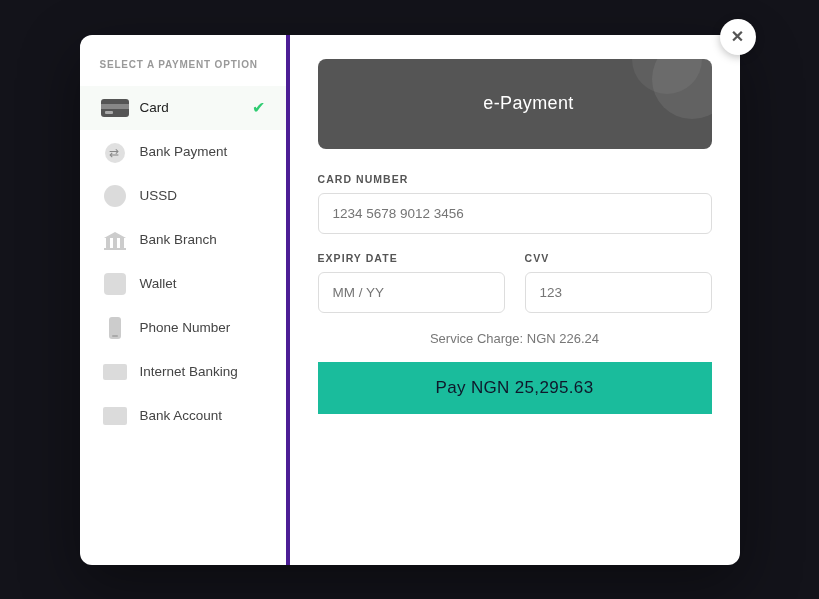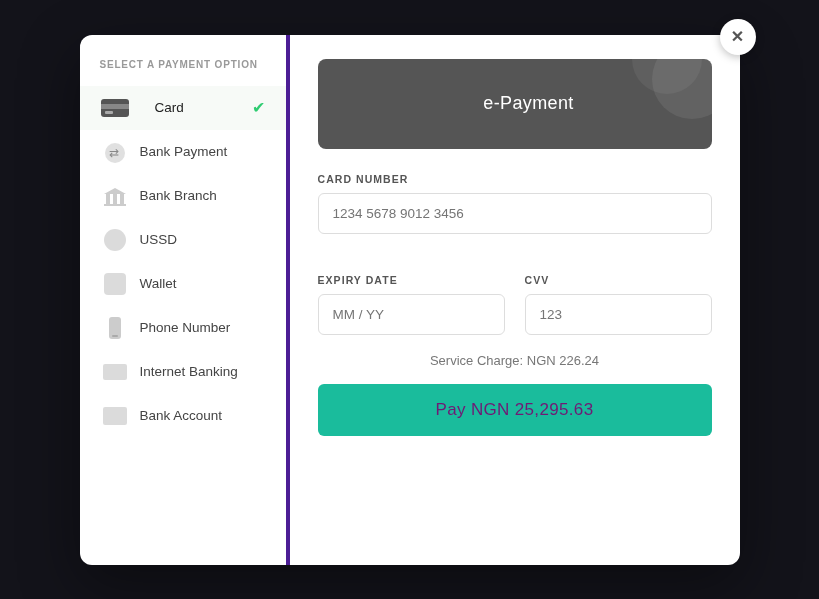--- a/index.html
+++ b/index.html
@@ -67,21 +67,20 @@
       display: flex;
       align-items: center;
       padding: 11px 20px;
       cursor: pointer;
       position: relative;
       font-size: 13.5px;
       color: #444;
     }
     .sidebar-item.active {
       background: #f7faf7;
-      gap: 15px;
     }
     .sidebar-item .icon-box {
       width: 30px;
       height: 22px;
       margin-right: 10px;
       display: flex;
       align-items: center;
       justify-content: center;
       flex-shrink: 0;
     }
@@ -153,21 +152,20 @@
     .field-label {
       font-size: 10.5px;
       font-weight: 700;
       color: #555;
       letter-spacing: 0.1em;
       text-transform: uppercase;
       margin-bottom: 8px;
     }
     .field-group {
       margin-bottom: 18px;
-      margin-top: 22px;
     }
     .input-field {
       width: 100%;
       border: 1.5px solid #ddd;
       border-radius: 6px;
       padding: 12px 14px;
       font-size: 13.5px;
       color: #bbb;
       outline: none;
       background: #fff;
@@ -183,23 +181,23 @@
     }
     .service-charge {
       text-align: center;
       font-size: 13px;
       color: #777;
       margin-bottom: 16px;
     }
     .pay-btn {
       width: 100%;
       background: #1abc9c;
-      color: #701a75;
+      color: #0f172a;
       border: none;
-      border-radius: 6px;
+      border-radius: 0;
       padding: 16px;
       font-size: 17px;
       font-weight: 500;
       cursor: pointer;
       letter-spacing: 0.02em;
     }
   </style>
 </head>
 <body>
 
@@ -223,42 +221,42 @@
       </div>
 
       <div class="sidebar-item">
         <div class="icon-box">
           <svg width="24" height="22" viewBox="0 0 24 22">
               <circle cx="12" cy="12" r="10" fill="#ccc" opacity="0.6"></circle>
               <text x="6" y="16" font-size="12" fill="#888">⇄</text>
             </svg>
         </div>
         <span class="item-label">Bank Payment</span>
+      </div>
+
+      <div class="sidebar-item">
+        <div class="icon-box">
+          <div class="icon-generic" style="border-radius:50%;"></div>
+        </div>
+        <span class="item-label">USSD</span>
       </div>
 
       <div class="sidebar-item">
         <div class="icon-box">
           <svg width="22" height="20" viewBox="0 0 22 20">
             <polygon points="11,2 22,8 0,8" fill="#ccc"></polygon>
             <rect x="2" y="8" width="4" height="10" fill="#ccc"></rect>
             <rect x="9" y="8" width="4" height="10" fill="#ccc"></rect>
             <rect x="16" y="8" width="4" height="10" fill="#ccc"></rect>
             <rect x="0" y="18" width="22" height="2" fill="#ccc"></rect>
           </svg>
         </div>
         <span class="item-label">Bank Branch</span>
       </div>
 
-      <div class="sidebar-item">
-        <div class="icon-box">
-          <div class="icon-generic" style="border-radius:50%;"></div>
-        </div>
-        <span class="item-label">USSD</span>
-      </div>
-
 
       <div class="sidebar-item">
         <div class="icon-box">
           <div class="icon-generic" style="border-radius:4px;"></div>
         </div>
         <span class="item-label">Wallet</span>
       </div>
 
       <div class="sidebar-item">
         <div class="icon-box">

